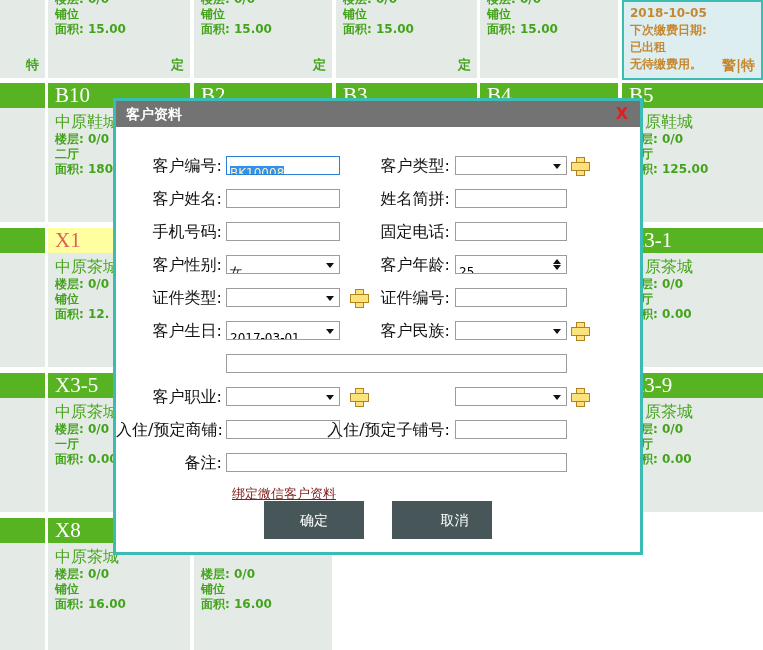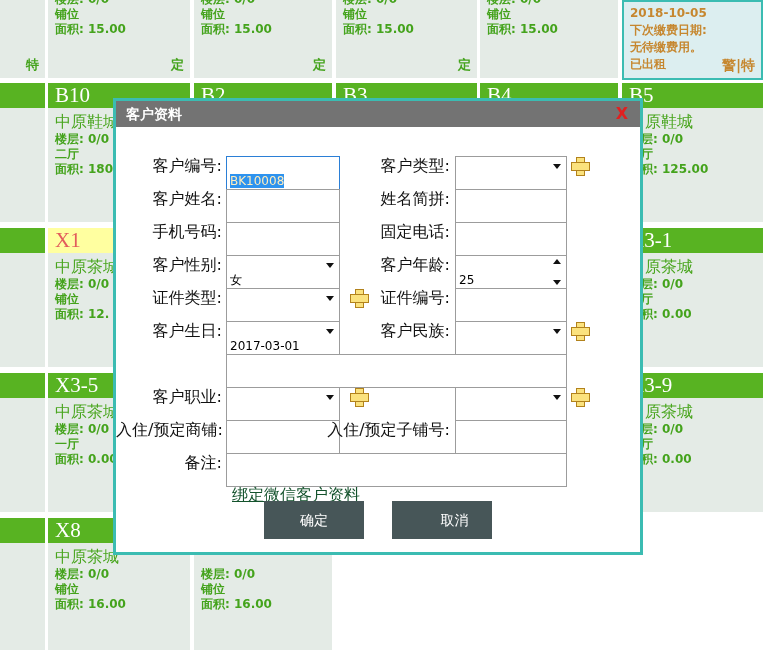--- a/index.html
+++ b/index.html
@@ -37,43 +37,43 @@
   .mclose { position:absolute; top:4px; right:12px; color:#e02020;
             font-size:16px; font-weight:bold; line-height:18px; cursor:pointer; }
   .mbody { position:absolute; left:0; top:26px; right:0; bottom:0; background:#fff; }
   .frow { position:absolute; height:20px; }
   .flabel { position:absolute; top:0; height:19px; line-height:19px;
             font-size:16px; color:#111; text-align:right; white-space:nowrap; }
   .lab-l { left:0; width:106px; }
   .lab-r { left:150px; width:184px; }
   .ctl { position:absolute; top:0; height:19px; background:#fff;
          border:1px solid #9c9c9c; font-size:12px; line-height:17px;
-         padding:16px 3px; overflow:hidden; white-space:nowrap; }
+         padding:8px 3px; overflow:hidden; white-space:nowrap; }
   .ctl-l { left:110px; width:114px; }
   .ctl-r { left:339px; width:112px; }
   .ctl-w { left:110px; width:341px; }
   .focus { border-color:#2b7fd6; }
   .sel { background:#2e93ef; color:#ffedbe; }
   .dd-arrow { position:absolute; right:5px; top:7px; width:0; height:0;
               border-left:4px solid transparent; border-right:4px solid transparent;
               border-top:5px solid #111; }
   .spin-up { position:absolute; right:5px; top:3px; width:0; height:0;
              border-left:4px solid transparent; border-right:4px solid transparent;
              border-bottom:5px solid #111; }
   .spin-dn { position:absolute; right:5px; bottom:3px; width:0; height:0;
              border-left:4px solid transparent; border-right:4px solid transparent;
              border-top:5px solid #111; }
   .plus { position:absolute; top:1px; width:17px; height:17px; display:inline-block; }
   .plus-l { left:234px; } .plus-r { left:455px; }
   .plus::before { content:''; position:absolute; left:5px; top:0; width:7px;
                   height:17px; background:#fbe27d; border:1px solid #b2821c; }
   .plus::after  { content:''; position:absolute; left:0; top:5px; width:17px;
                   height:7px;  background:#fbe27d; border:1px solid #b2821c; }
-  .wlink { position:absolute; left:116px; top:358px; font-size:16px;
-           color:#14532d; text-decoration:underline; cursor:pointer; }
+  .wlink { position:absolute; left:116px; top:358px; font-size:13px;
+           color:#7f1d1d; text-decoration:underline; cursor:pointer; }
   .mbtn { position:absolute; top:374px; width:100px; height:38px;
           background:#475658; color:#fff; font-size:14px; text-align:center;
           line-height:38px; cursor:pointer; }
   .btn-ok { left:148px; } .btn-cancel { left:276px;padding-left:25px; }
 </style>
 </head>
 <body>
 
 <div class="stage">
 
@@ -121,22 +121,22 @@
     <div class="bod full">
       <div class="line cut">楼层: 0/0</div>
       <div class="line">铺位</div>
       <div class="line">面积: 15.00</div>
     </div>
   </div>
 
   <div class="info-cell" style="left:622px;top:0;width:141px;height:80px;">
     <div class="info-line">2018-10-05</div>
     <div class="info-line">下次缴费日期:</div>
+    <div class="info-line">已出租</div>
     <div class="info-line">无待缴费用。</div>
-    <div class="info-line">已出租</div>
     <span class="info-corner">警|特</span>
   </div>
 
   <div class="cell" style="left:48px;top:83px;width:142px;height:139px;">
     <div class="hdr">B10</div>
     <div class="bod">
       <div class="shop-title">中原鞋城</div>
       <div class="line">楼层: 0/0</div>
       <div class="line">二厅</div>
       <div class="line">面积: 180</div>

